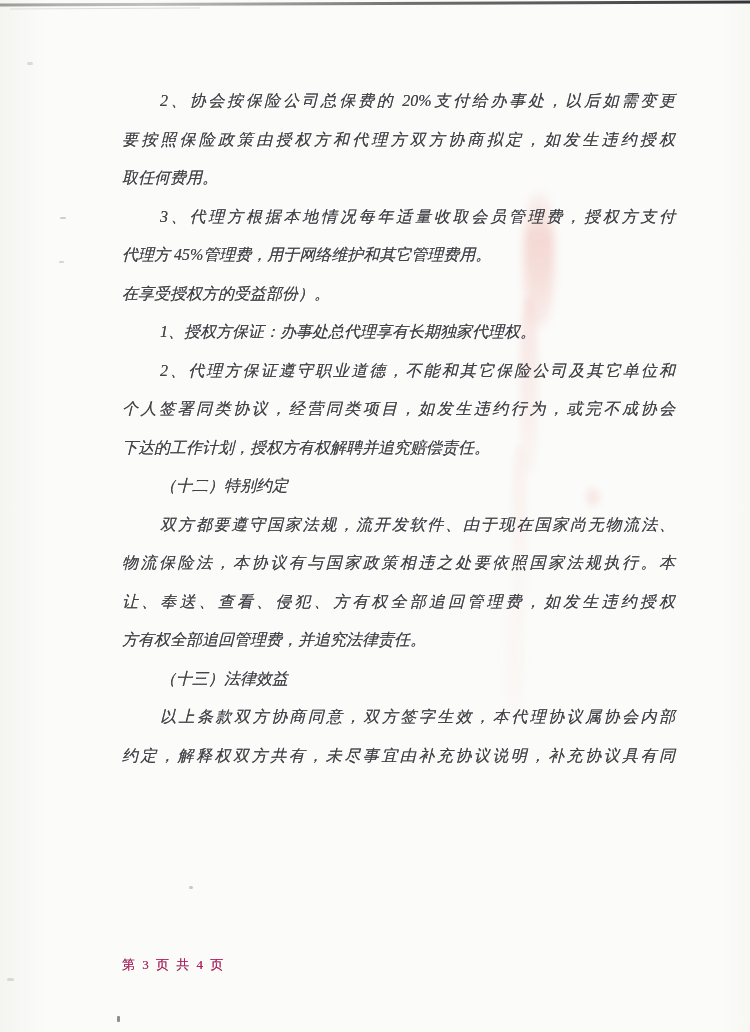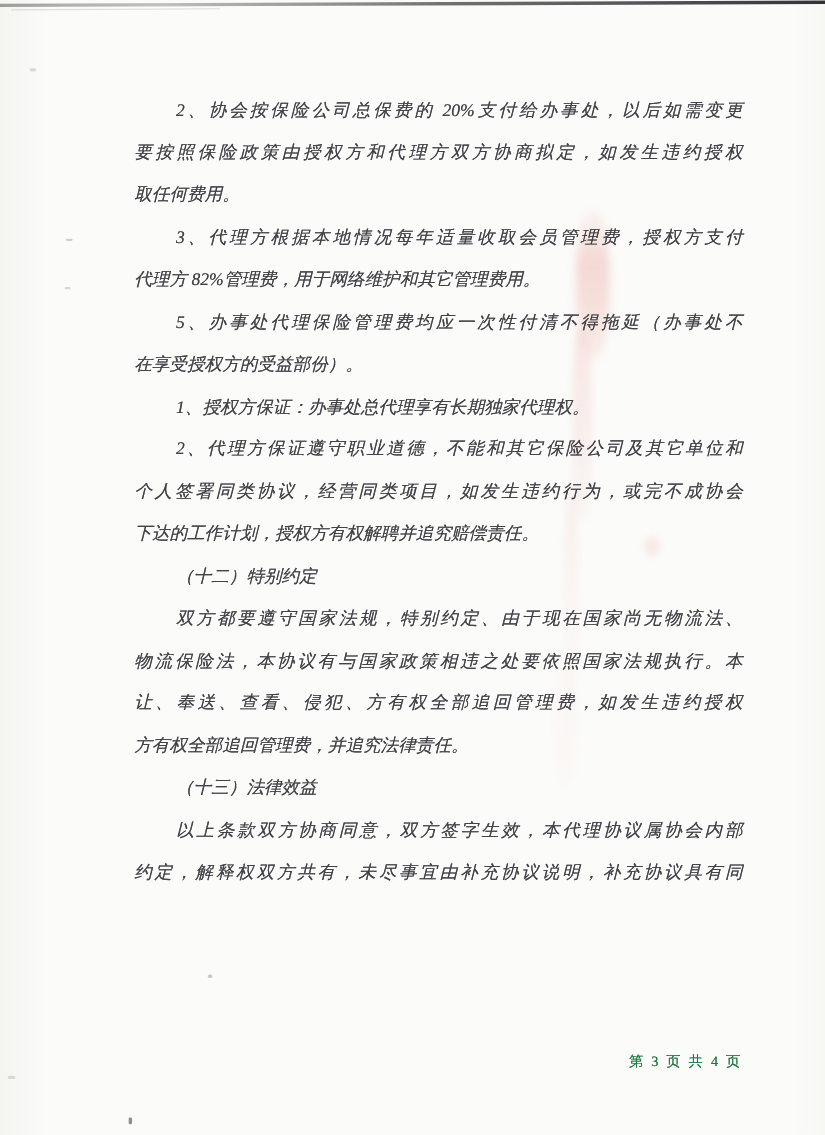--- a/index.html
+++ b/index.html
@@ -117,24 +117,24 @@
     padding-left: 38px;
   }
 
   .page-footer {
     position: absolute;
     left: 122px;
     top: 954px;
     width: 553px;
     height: 22px;
     line-height: 22px;
-    text-align: right;
+    text-align: left;
     font-size: 13px;
     letter-spacing: 2px;
-    color: #15803d;
+    color: #be185d;
     text-shadow: 0 0 0.5px rgba(70,68,76,0.7);
     font-family: Liberation Serif, serif;
   }
 </style>
 </head>
 <body>
 
 <div class="scan-top-line"></div>
 <div class="scan-top-line2"></div>
 <div class="smudge smudge-a"></div>
@@ -147,29 +147,28 @@
 <div class="speck speck-3"></div>
 <div class="speck speck-4"></div>
 <div class="speck speck-5"></div>
 <div class="speck speck-6"></div>
 
 <div class="doc-body">
   <div class="line first justify">2、协会按保险公司总保费的 20%支付给办事处，以后如需变更</div>
   <div class="line justify">要按照保险政策由授权方和代理方双方协商拟定，如发生违约授权</div>
   <div class="line">取任何费用。</div>
   <div class="line first justify">3、代理方根据本地情况每年适量收取会员管理费，授权方支付</div>
-  <div class="line">代理方 82%管理费，用于网络维护和其它管理费用。</div>
-  <div class="line first justify">5、办事处代理保险管理费均应一次性付清不得拖延（办事处不</div>
+  <div class="line">代理方 45%管理费，用于网络维护和其它管理费用。</div>
   <div class="line">在享受授权方的受益部份）。</div>
   <div class="line first">1、授权方保证：办事处总代理享有长期独家代理权。</div>
   <div class="line first justify">2、代理方保证遵守职业道德，不能和其它保险公司及其它单位和</div>
   <div class="line justify">个人签署同类协议，经营同类项目，如发生违约行为，或完不成协会</div>
   <div class="line">下达的工作计划，授权方有权解聘并追究赔偿责任。</div>
   <div class="line first">（十二）特别约定</div>
-  <div class="line first justify">双方都要遵守国家法规，特别约定、由于现在国家尚无物流法、</div>
+  <div class="line first justify">双方都要遵守国家法规，流开发软件、由于现在国家尚无物流法、</div>
   <div class="line justify">物流保险法，本协议有与国家政策相违之处要依照国家法规执行。本</div>
   <div class="line justify">让、奉送、查看、侵犯、方有权全部追回管理费，如发生违约授权</div>
   <div class="line">方有权全部追回管理费，并追究法律责任。</div>
   <div class="line first">（十三）法律效益</div>
   <div class="line first justify">以上条款双方协商同意，双方签字生效，本代理协议属协会内部</div>
   <div class="line justify">约定，解释权双方共有，未尽事宜由补充协议说明，补充协议具有同</div>
 </div>
 
 <div class="page-footer">第 3 页 共 4 页</div>
 

